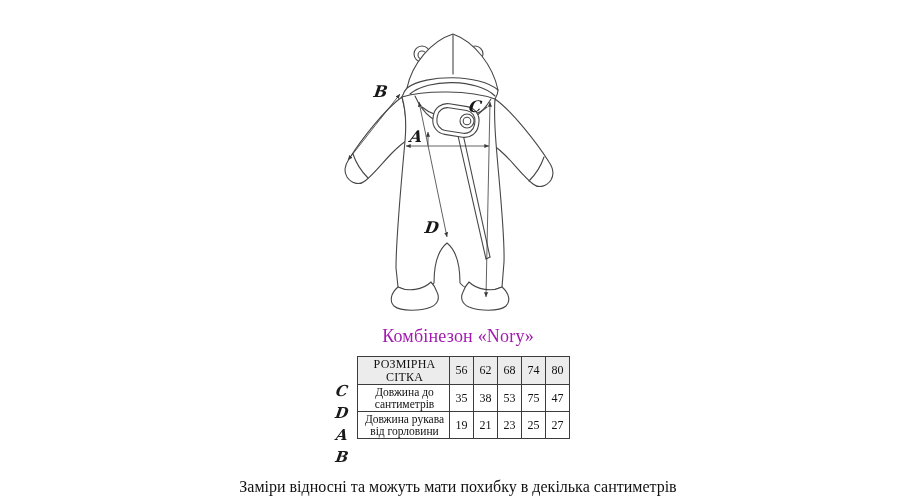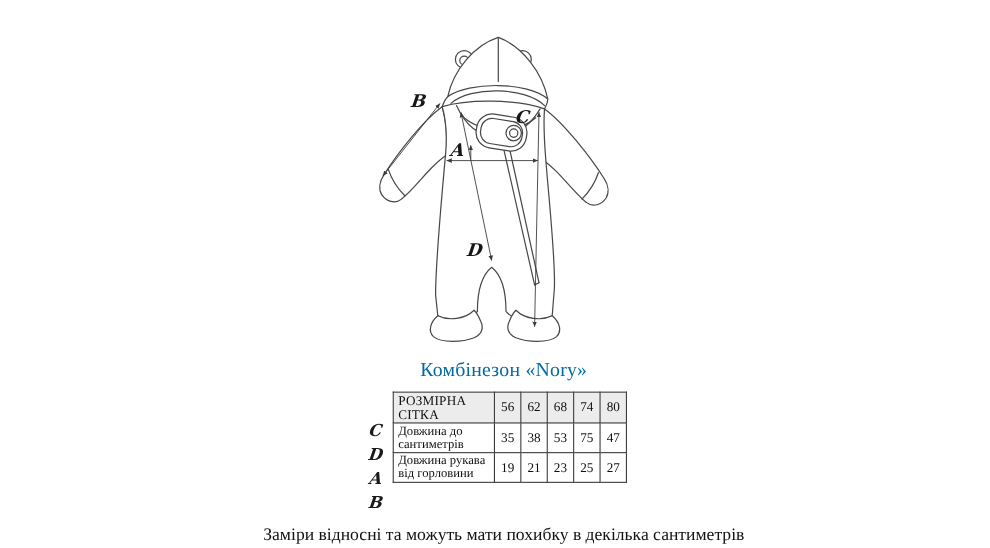--- a/index.html
+++ b/index.html
@@ -8,34 +8,34 @@
 
   
   #diagram{position:absolute;left:330px;top:10px;width:250px;height:310px;}
   #diagram svg{position:absolute;left:0;top:0;}
   .dia-label{position:absolute;font-style:italic;font-weight:bold;
              font-size:16px;line-height:18px;color:#161616;
              font-family:"DejaVu Serif", serif;transform:skewX(-8deg);}
 
   
   #title{position:absolute;left:308px;top:326px;width:300px;text-align:center;
-         font-size:18px;letter-spacing:.2px;color:#0369a1;}
+         font-size:18px;letter-spacing:.2px;color:#a21caf;}
   #footnote{position:absolute;left:158px;top:478px;width:600px;text-align:center;
             font-size:16px;color:#111;}
 
   
   #table-region{position:absolute;left:330px;top:356px;width:240px;height:115px;}
   .row-letter{position:absolute;left:0;width:24px;height:22px;line-height:22px;
               text-align:center;font-style:italic;font-weight:bold;font-size:15px;
               font-family:"DejaVu Serif", serif;transform:skewX(-8deg);}
   table.sizes{position:absolute;left:27px;top:0;border-collapse:collapse;
               table-layout:fixed;}
   table.sizes td{border:1px solid #3c3c3c;height:21px;text-align:center;
                  font-size:12px;color:#111;padding:0 1px;vertical-align:middle;}
-  table.sizes td.lbl{width:85px;text-align:left;padding:1px 2px 1px 4px;
+  table.sizes td.lbl{width:85px;text-align:center;padding:1px 2px 1px 4px;
                      font-size:11.5px;line-height:1.05;}
   table.sizes td.num{width:21px;}
   table.sizes tr.hdr td{background:#ececec;font-size:12px;}
   table.sizes tr.hdr td.lbl{font-size:12px;letter-spacing:.2px;}
 </style>
 </head>
 <body>
 
 <div id="page">
 

